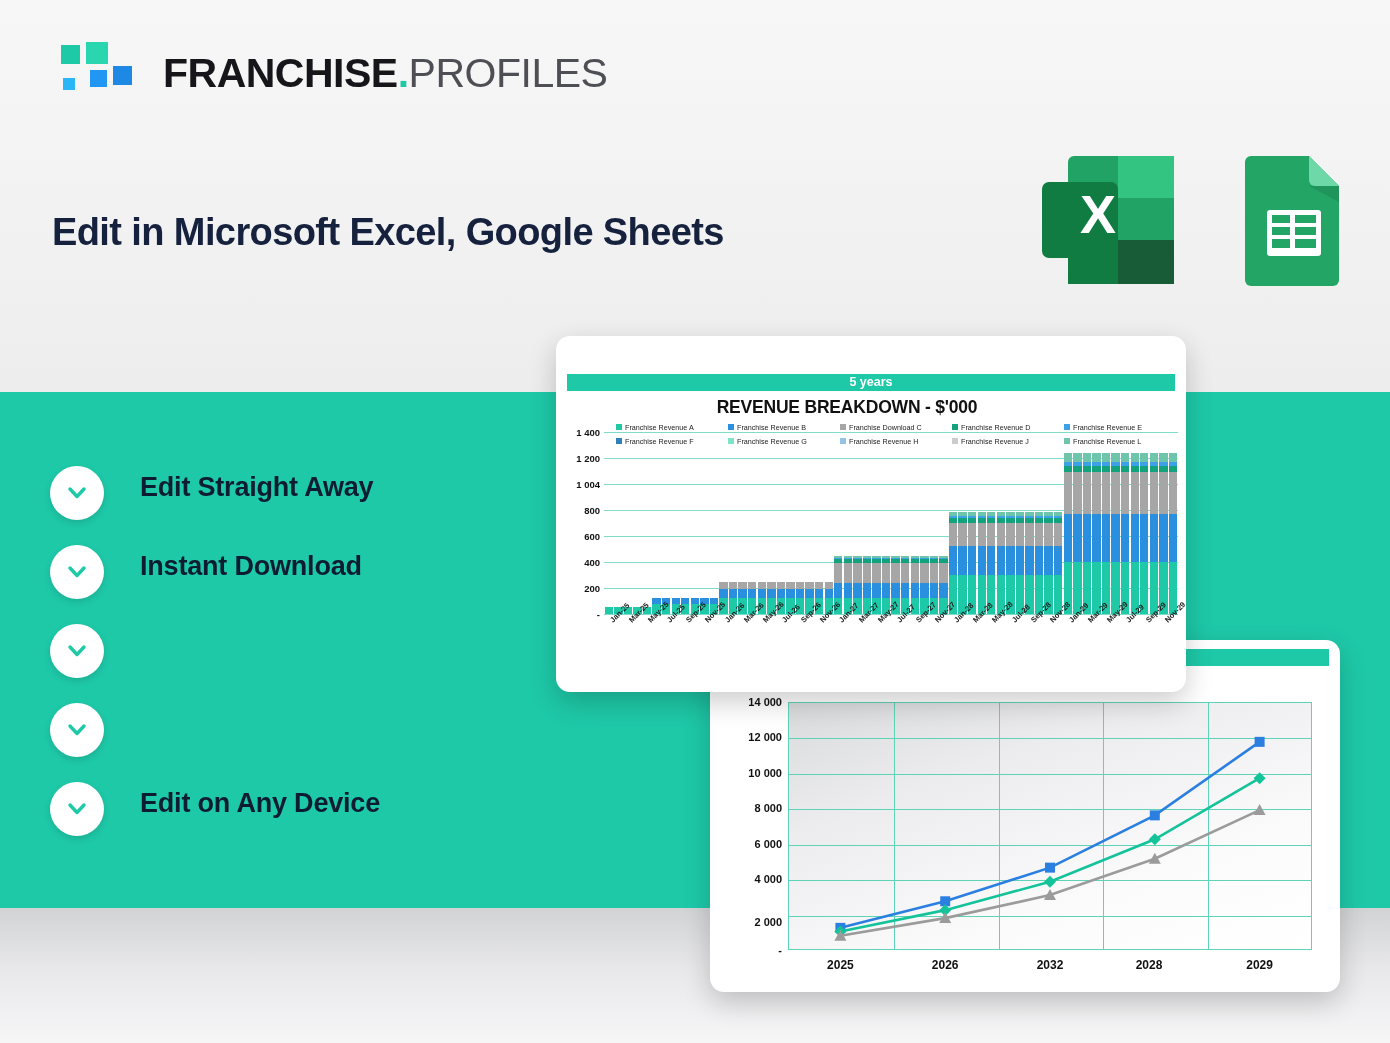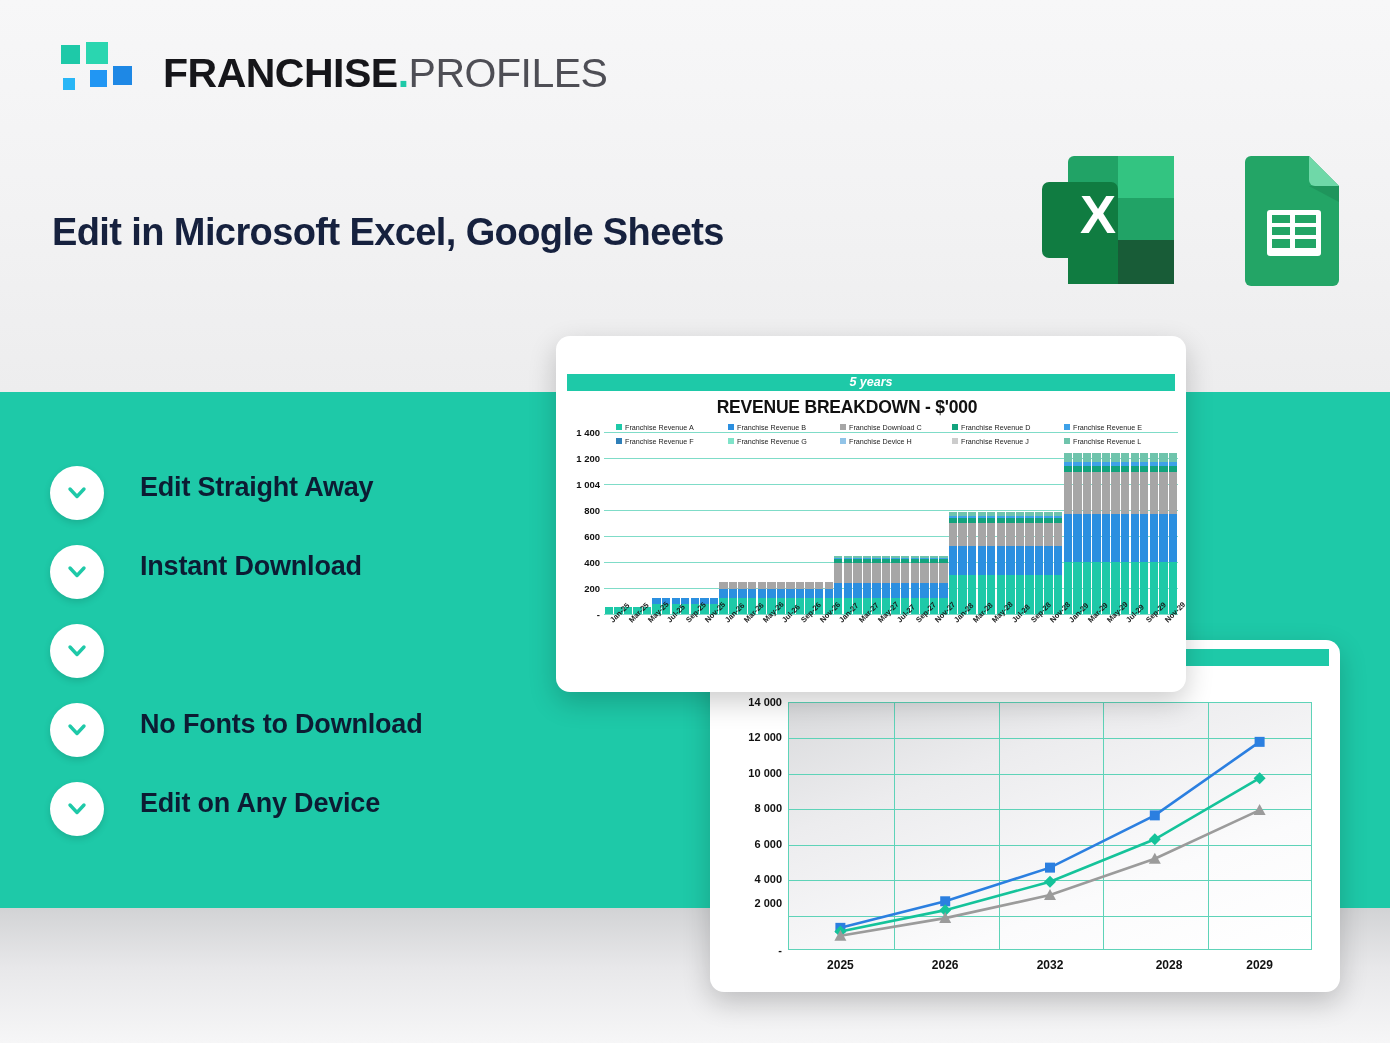--- a/index.html
+++ b/index.html
@@ -71,21 +71,21 @@
   #card-back { left: 710px; top: 640px; width: 630px; height: 352px; z-index: 2; overflow: hidden; }
   #card-front { left: 556px; top: 336px; width: 630px; height: 356px; z-index: 3; overflow: hidden; }
 
   .card-banner {
     position: absolute; background: #1ec9a8; color: #ffffff;
     font-size: 12.5px; font-weight: 700; text-align: center;
     line-height: 17px; height: 17px;
   }
 
   
-  #front-banner { left: 11px; top: 38px; width: 608px; font-style: italic; }
+  #front-banner { left: 11px; top: 38px; width: 608px; }
   #front-title {
     position: absolute; left: 0; top: 61px; width: 582px; text-align: center;
     font-size: 17.5px; font-weight: 700; color: #111; letter-spacing: -0.2px;
   }
   #front-legend {
     position: absolute; left: 60px; top: 84px; width: 560px;
     display: flex; flex-wrap: wrap;
   }
   .lg-item { width: 20%; display: flex; align-items: center; height: 14px; }
   .lg-sw { width: 6px; height: 6px; margin-right: 3px; flex: 0 0 auto; }
@@ -203,21 +203,20 @@
           <path d="M6 9 L13 16.5 L20 9" fill="none" stroke="#1ec9a8" stroke-width="3.4" stroke-linecap="round" stroke-linejoin="round"></path>
         </svg>
       </div>
     </div>
     <div class="feature">
       <div class="feat-circle">
         <svg width="26" height="26" viewBox="0 0 26 26">
           <path d="M6 9 L13 16.5 L20 9" fill="none" stroke="#1ec9a8" stroke-width="3.4" stroke-linecap="round" stroke-linejoin="round"></path>
         </svg>
       </div>
-      <div class="feat-label">No Fonts to Download</div>
     </div>
     <div class="feature">
       <div class="feat-circle">
         <svg width="26" height="26" viewBox="0 0 26 26">
           <path d="M6 9 L13 16.5 L20 9" fill="none" stroke="#1ec9a8" stroke-width="3.4" stroke-linecap="round" stroke-linejoin="round"></path>
         </svg>
       </div>
       <div class="feat-label">Edit on Any Device</div>
     </div>
   </div>
@@ -249,21 +248,21 @@
       <div class="lg-item">
         <span class="lg-sw" style="background:#2f7fb8"></span>
         <span class="lg-tx">Franchise Revenue F</span>
       </div>
       <div class="lg-item">
         <span class="lg-sw" style="background:#7fe3c9"></span>
         <span class="lg-tx">Franchise Revenue G</span>
       </div>
       <div class="lg-item">
         <span class="lg-sw" style="background:#92c4e8"></span>
-        <span class="lg-tx">Franchise Device H</span>
+        <span class="lg-tx">Franchise Revenue H</span>
       </div>
       <div class="lg-item">
         <span class="lg-sw" style="background:#cccccc"></span>
         <span class="lg-tx">Franchise Revenue J</span>
       </div>
       <div class="lg-item">
         <span class="lg-sw" style="background:#6fc4ac"></span>
         <span class="lg-tx">Franchise Revenue L</span>
       </div>
     </div>
@@ -717,21 +716,21 @@
 <div class="card" id="card-back">
   <div class="card-banner" id="back-banner">ber 2029</div>
   <div id="back-legend">
     <div class="lg2">
       <span class="sw2" style="background:#15c39a"></span>
       <span>oss Margin</span>
     </div>
   </div>
   <div id="back-yaxis">
       <div class="ytick2" style="top: 248px;">-</div>
-      <div class="ytick2" style="top: 201px;">2 000</div>
+      <div class="ytick2" style="top: 220px;">2 000</div>
       <div class="ytick2" style="top: 177.143px;">4 000</div>
       <div class="ytick2" style="top: 141.714px;">6 000</div>
       <div class="ytick2" style="top: 106.286px;">8 000</div>
       <div class="ytick2" style="top: 70.8571px;">10 000</div>
       <div class="ytick2" style="top: 35.4286px;">12 000</div>
       <div class="ytick2" style="top: 0px;">14 000</div>
     </div>
   <div id="back-plot">
     <div id="back-grid-box">
         <div class="hgrid" style="top: 212.571px;"></div>
@@ -763,16 +762,16 @@
         <polygon points="157.2,210.11428571428573 163.2,221.11428571428573 151.2,221.11428571428573" fill="#9b9b9b"></polygon>
         <polygon points="262,187.0857142857143 268,198.0857142857143 256,198.0857142857143" fill="#9b9b9b"></polygon>
         <polygon points="366.79999999999995,150.77142857142857 372.79999999999995,161.77142857142857 360.79999999999995,161.77142857142857" fill="#9b9b9b"></polygon>
         <polygon points="471.59999999999997,102.05714285714285 477.59999999999997,113.05714285714285 465.59999999999997,113.05714285714285" fill="#9b9b9b"></polygon>
       </svg>
   </div>
   <div id="back-xaxis">
       <div class="xlab2" style="left: 52.4px; top: 2px;">2025</div>
       <div class="xlab2" style="left: 157.2px; top: 2px;">2026</div>
       <div class="xlab2" style="left: 262px; top: 2px;">2032</div>
-      <div class="xlab2" style="left: 381px; top: 2px;">2028</div>
+      <div class="xlab2" style="left: 361px; top: 2px;">2028</div>
       <div class="xlab2" style="left: 471.6px; top: 2px;">2029</div>
     </div>
 </div>
 
 </body></html>

